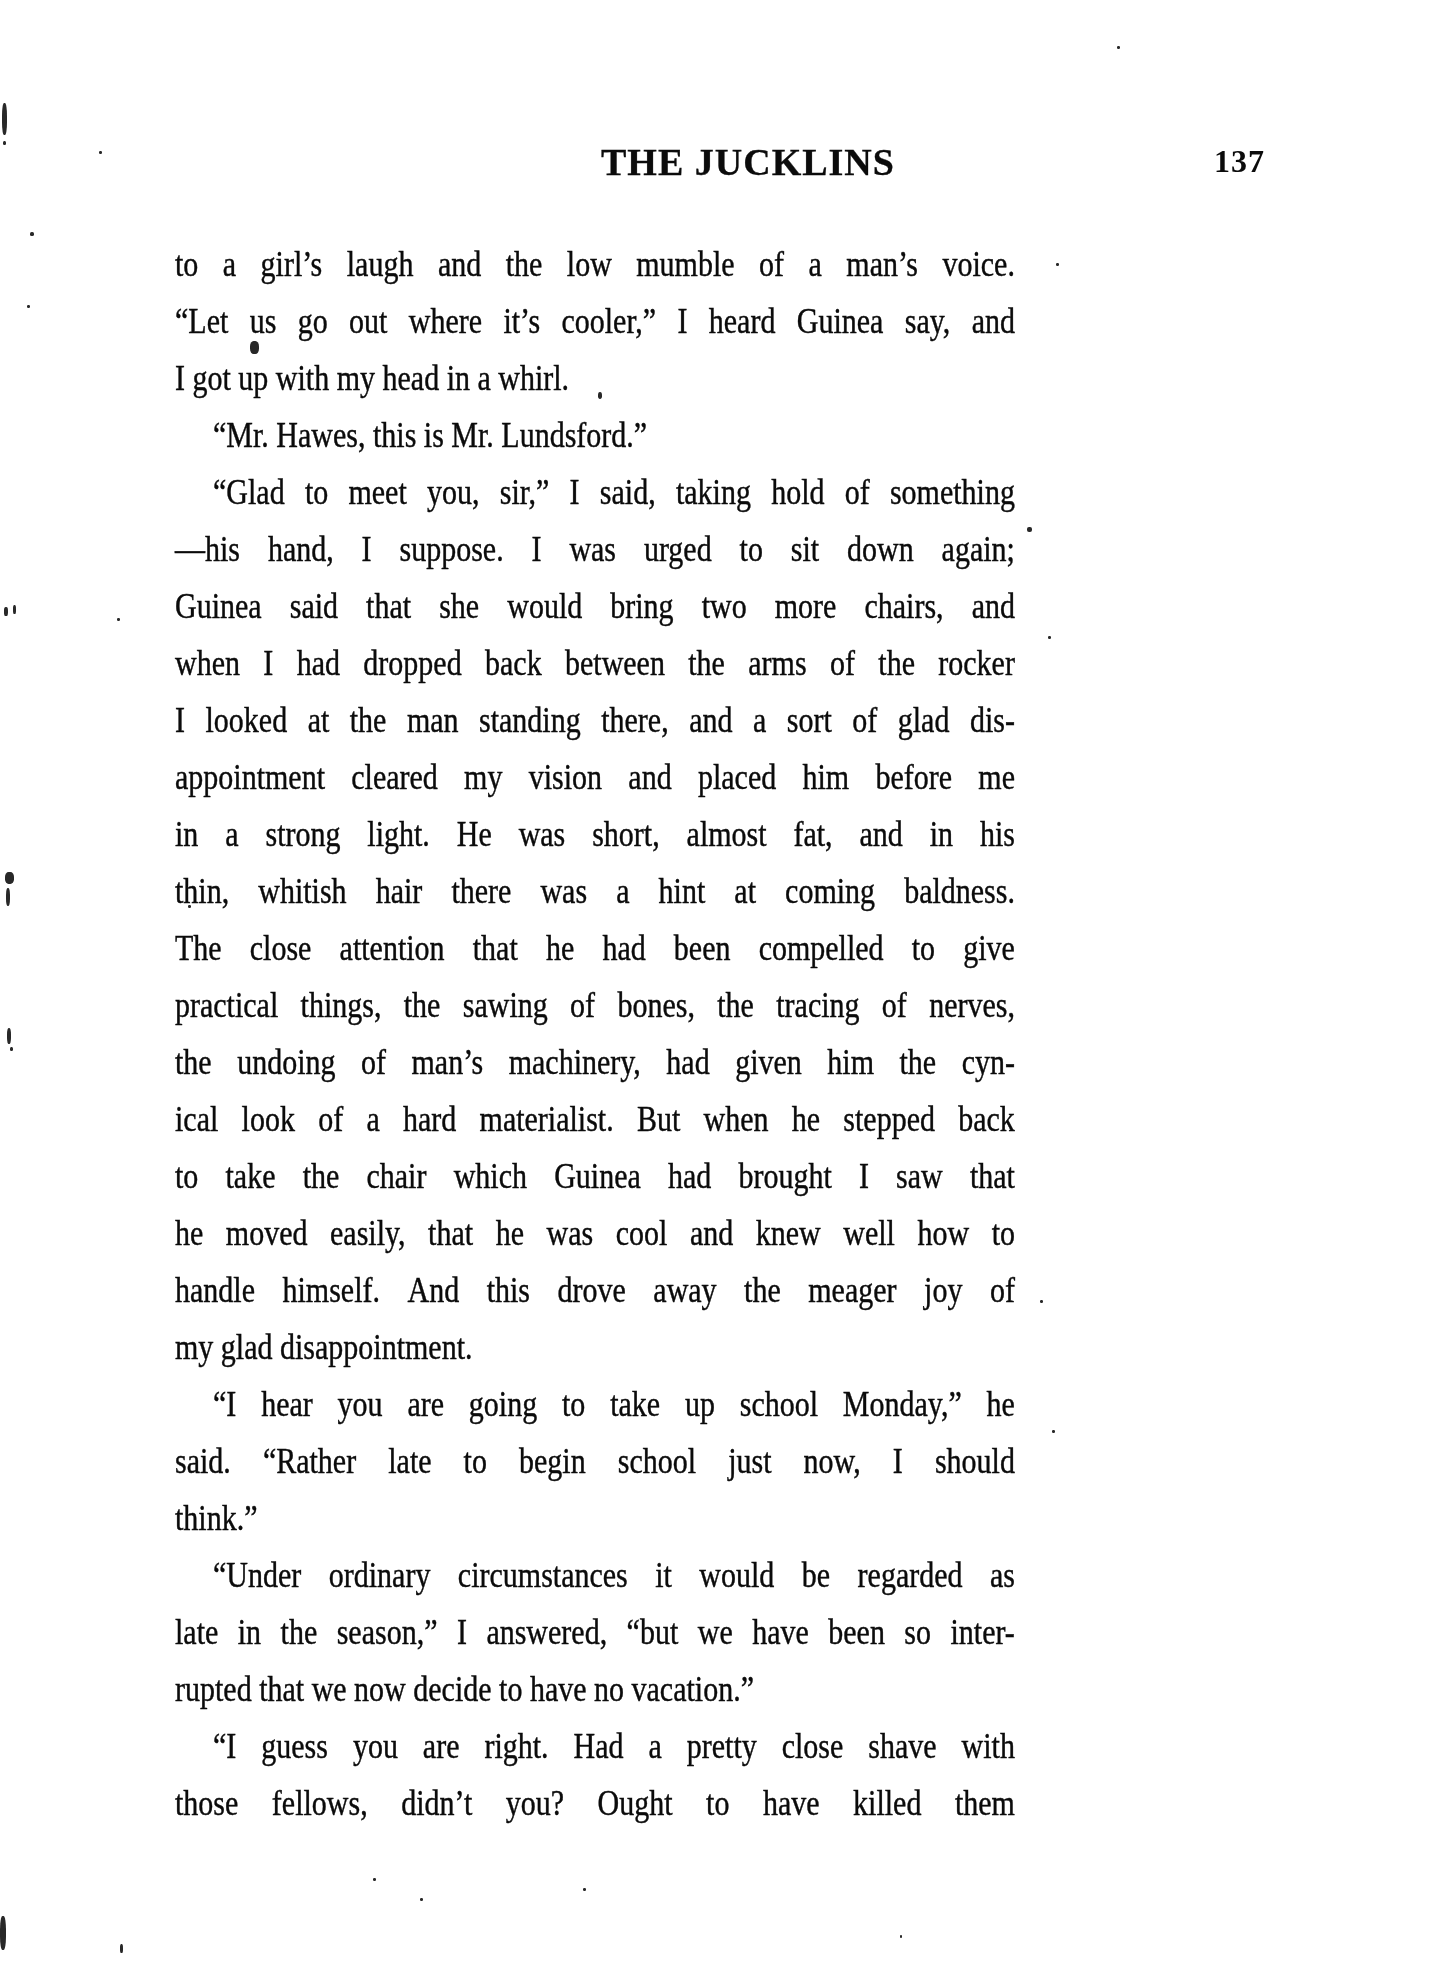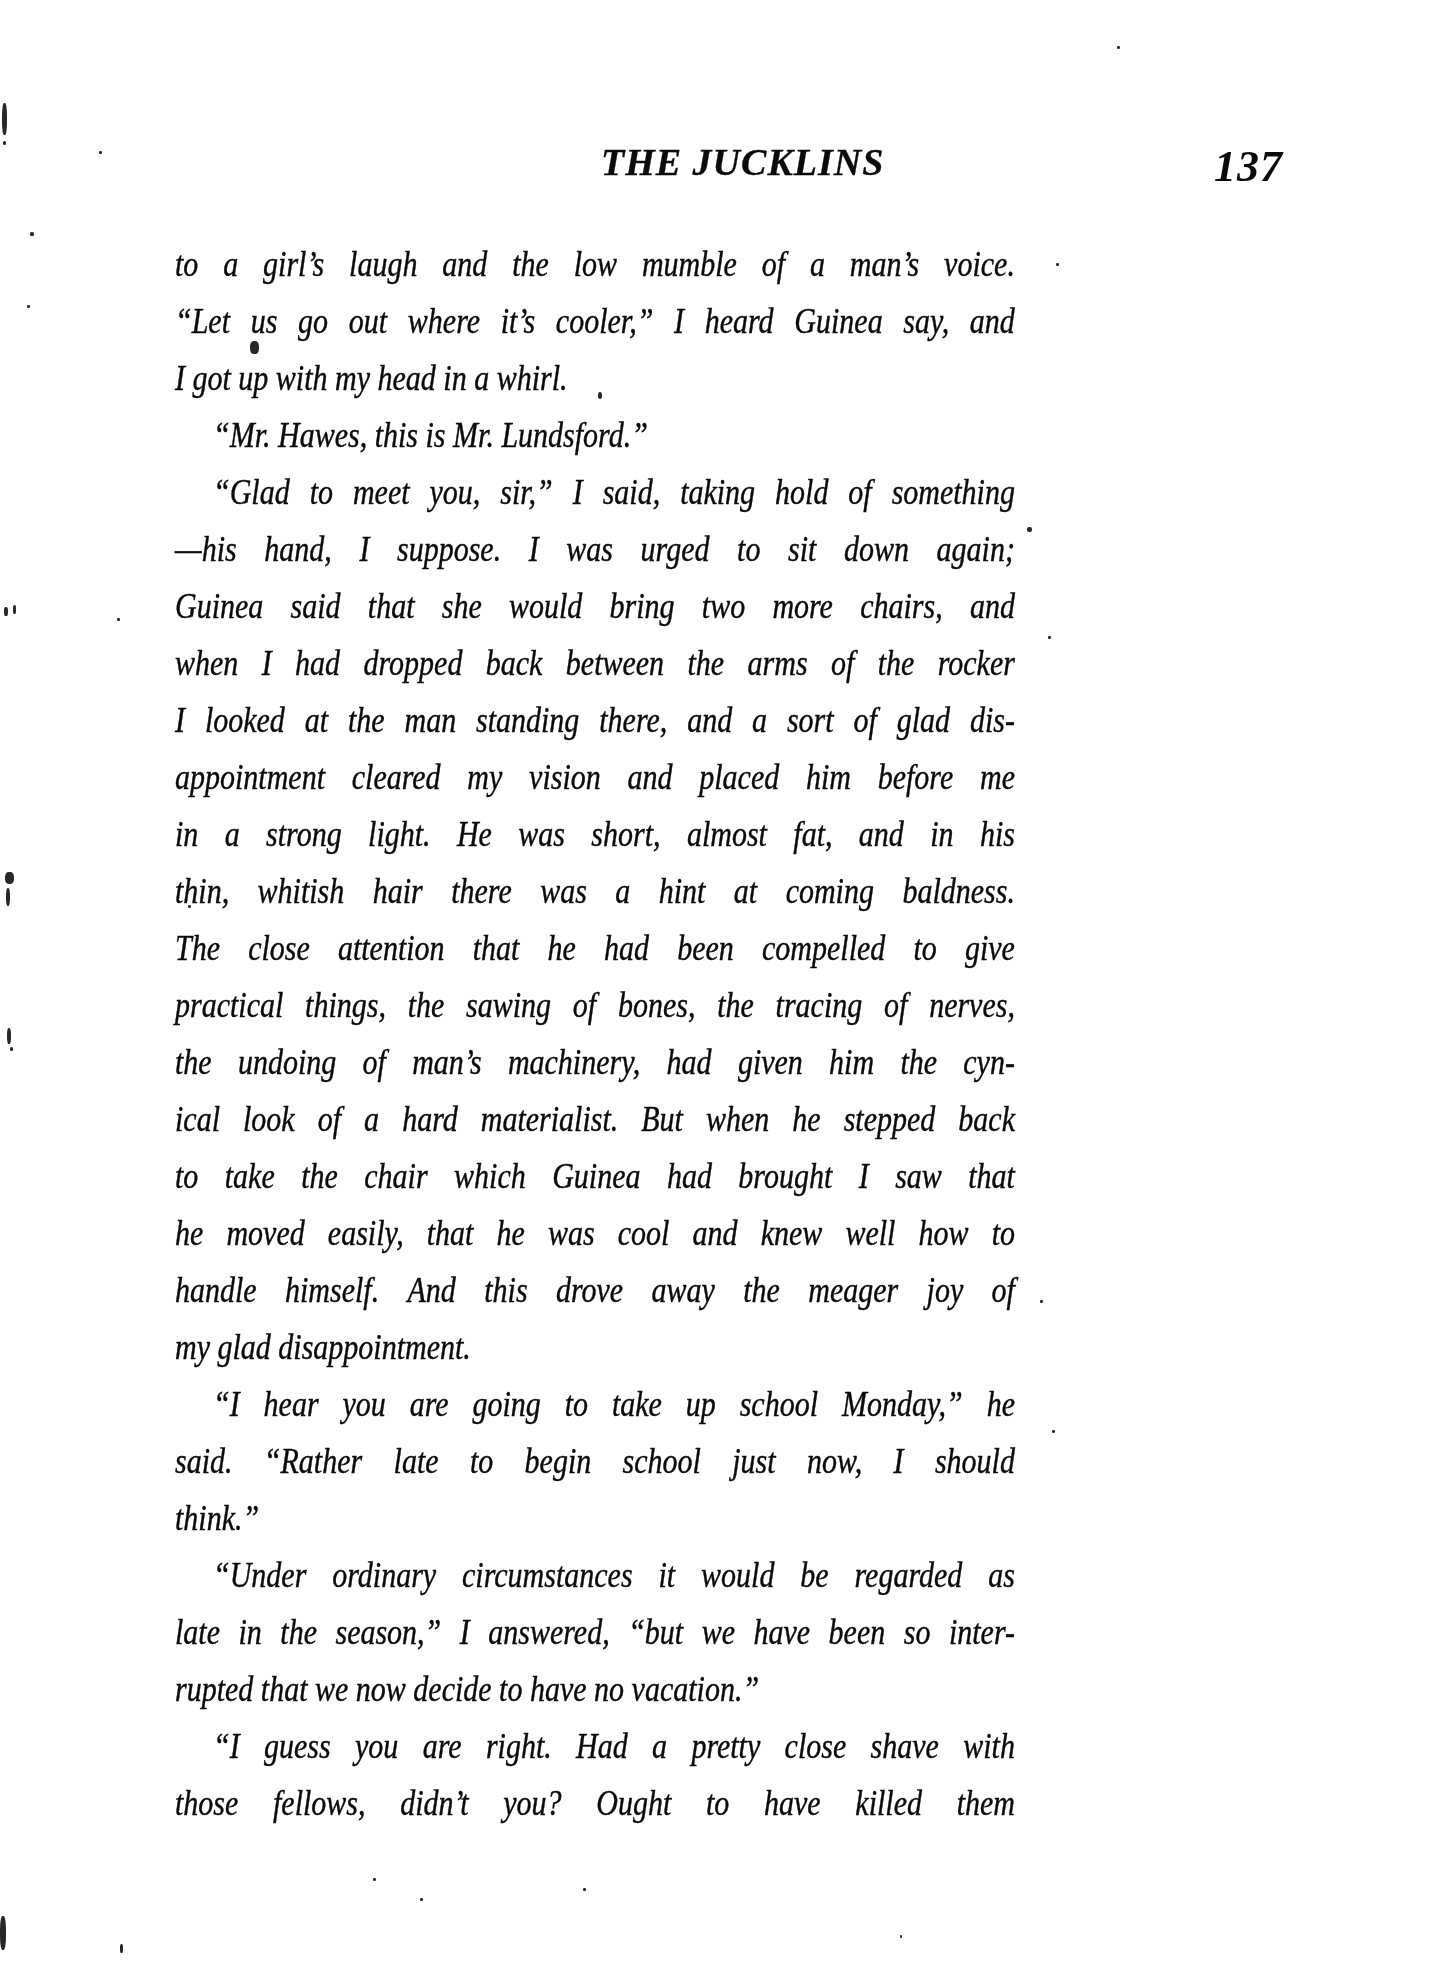--- a/index.html
+++ b/index.html
@@ -8,38 +8,37 @@
     background: #ffffff;
   }
   .page {
     position: relative;
     width: 1435px;
     height: 1961px;
     background: #ffffff;
     color: #0b0b0b;
     font-family: "Liberation Serif", "DejaVu Serif", serif;
     overflow: hidden;
-    font-style: italic;
   }
   .running-head {
     position: absolute;
     left: 601px;
     top: 143px;
     font-size: 38px;
     font-weight: bold;
     line-height: 1;
     letter-spacing: 1px;
     white-space: nowrap;
     -webkit-text-stroke: 0.3px #0b0b0b;
   }
   .page-number {
     position: absolute;
     left: 1214px;
     top: 145px;
-    font-size: 44px;
+    font-size: 32px;
     font-weight: bold;
     line-height: 1;
     letter-spacing: 1px;
     text-align: center;
   }
   .body-text {
     position: absolute;
     left: 175px;
     top: 235px;
     width: 840px;

